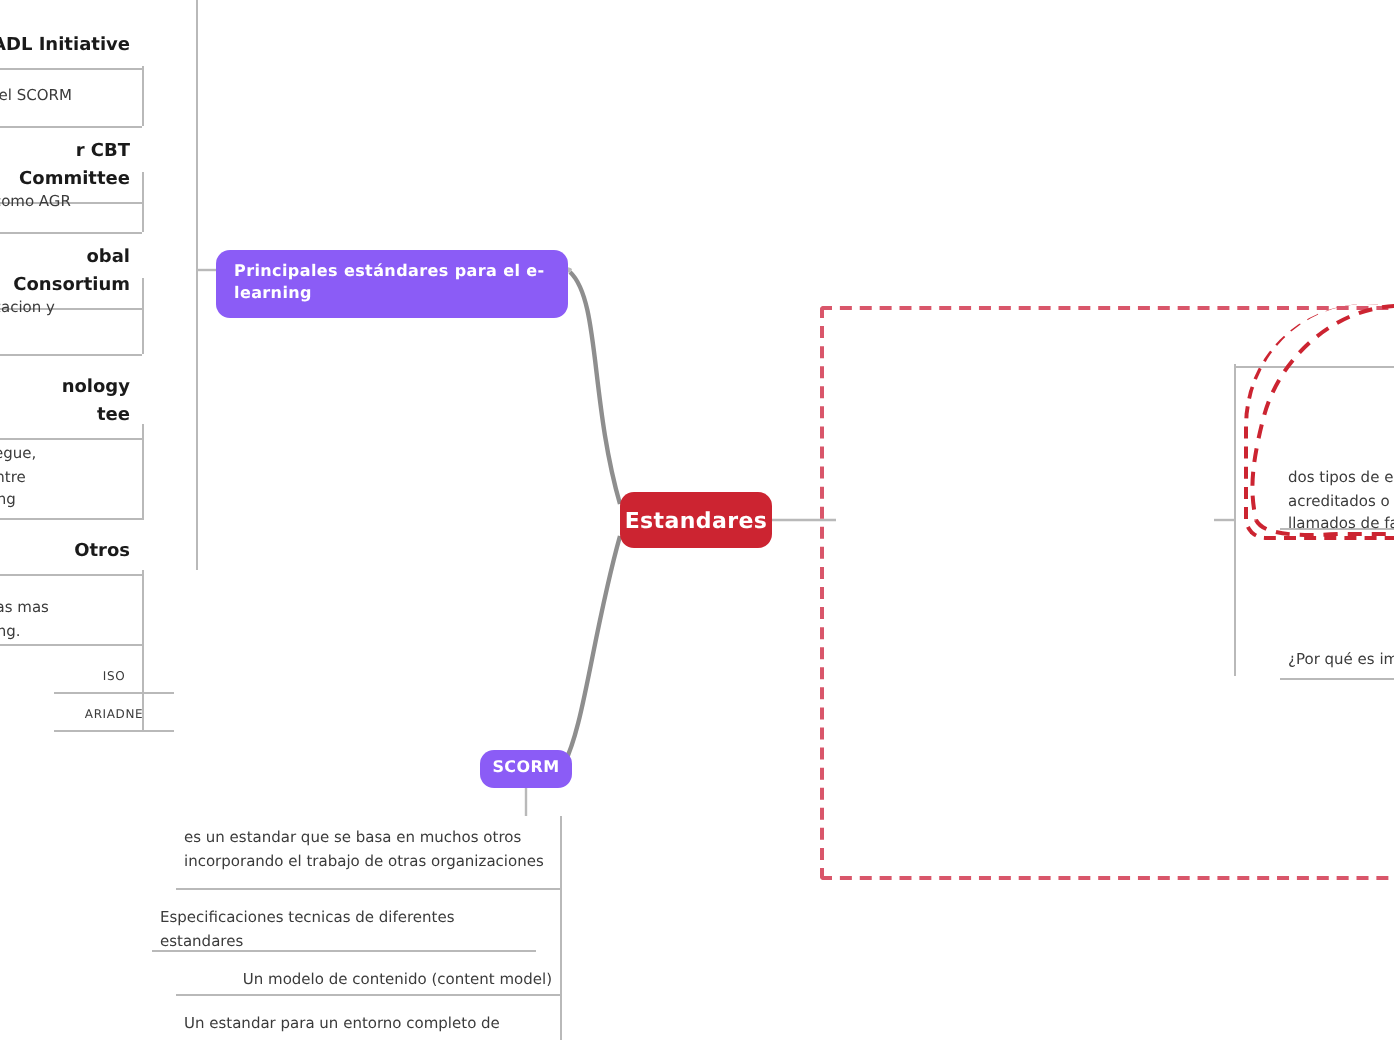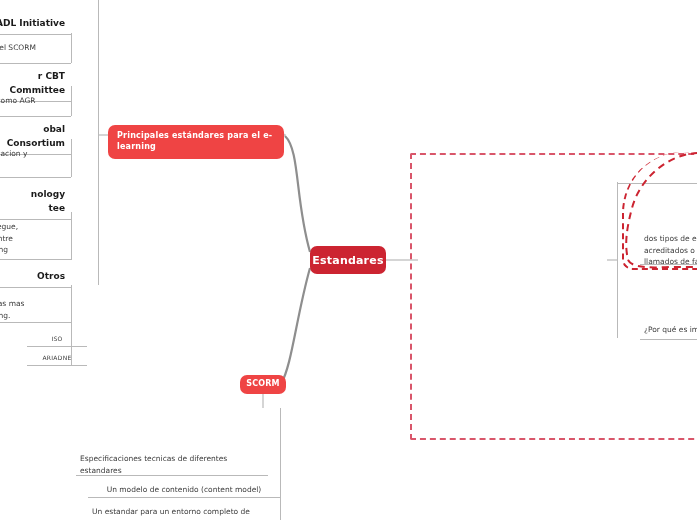--- a/index.html
+++ b/index.html
@@ -35,21 +35,21 @@
     box-sizing: border-box;
   }
   .pill {
     border-radius: 7px;
     color: #ffffff;
     font-weight: bold;
     letter-spacing: .2px;
     display: flex;
     align-items: center;
   }
-  .pill-dark { background: #ef4444; }
+  .pill-dark { background: #8b5cf6; }
   .pill-red  { background: #cc2431; }
 
   .root {
     font-size: 11px;
     padding: 8px 14px;
     justify-content: center;
   }
   .branch-title {
     font-size: 8px;
     padding: 6px 9px;
@@ -73,21 +73,21 @@
     color: #1a1a1a;
     text-align: right;
     padding-right: 6px;
   }
   .leaf.center {
     text-align: center;
     font-size: 6px;
     letter-spacing: .3px;
   }
   .leaf.mid {
-    text-align: center;
+    text-align: right;
     font-size: 7.5px;
   }
   .leaf.rt { text-align: right; }
 
   
   .dashed-region {
     position: absolute;
     border: 2px dashed #d9566a;
     border-radius: 2px;
     background: transparent;
@@ -164,20 +164,21 @@
   <div class="node pill pill-red root" style="left:310px; top:246px; width:76px; height:28px;">
     <span>Estandares</span>
   </div>
 
   <div class="node pill pill-dark branch-title" style="left:240px; top:375px; width:46px; height:19px; justify-content:center;">
     <span style="font-size:8px;">SCORM</span>
   </div>
 
   <div class="vline" style="left:280px; top:408px; height:112px;"></div>
 
+  <div class="leaf" style="left:88px; top:410px; width:192px; height:35px;">es un estandar que se basa en muchos otros incorporando el trabajo de otras organizaciones</div>
   <div class="leaf" style="left:76px; top:450px; width:192px; height:26px;">Especificaciones tecnicas de diferentes estandares</div>
   <div class="leaf mid" style="left:88px; top:481px; width:192px; height:17px;">Un modelo de contenido (content model)</div>
   <div class="leaf" style="left:88px; top:503px; width:192px; height:26px;">Un estandar para un entorno completo de implementacion de e-learning</div>
 
   <div class="dashed-region" style="left:410px; top:153px; width:310px; height:283px;"></div>
 
 
   <div class="vline" style="left:617px; top:182px; height:156px;"></div>
 
   <div class="leaf rt" style="left:617px; top:165px; width:96px;">¿Q</div>

